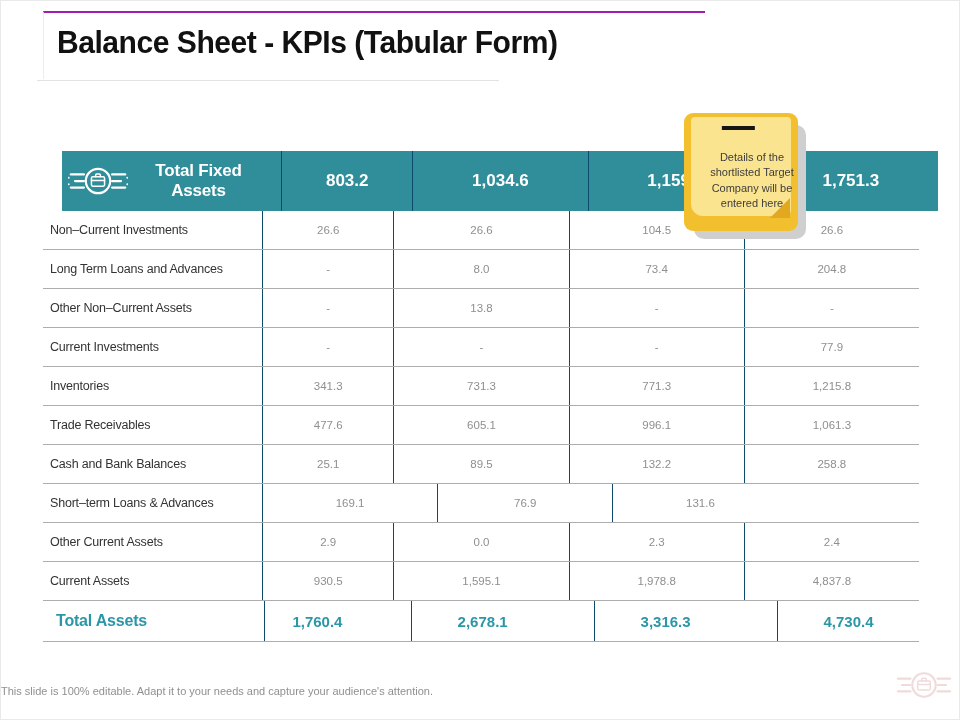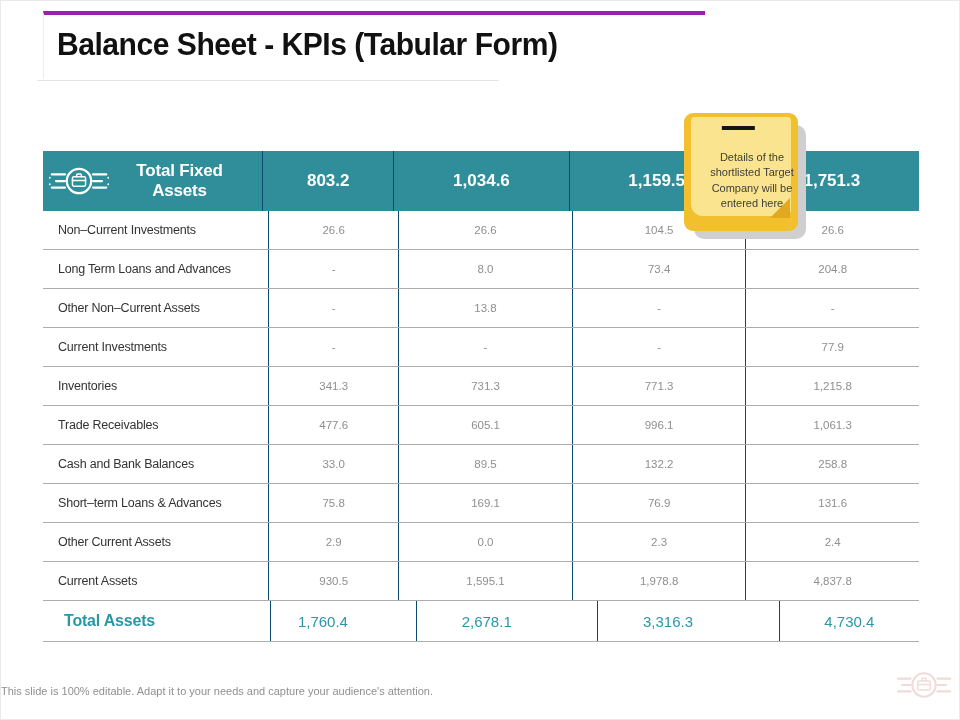--- a/index.html
+++ b/index.html
@@ -5,56 +5,56 @@
   html,body{margin:0;padding:0;background:#fff;}
   *{box-sizing:border-box;}
   .slide{
     position:relative;width:960px;height:720px;background:#ffffff;
     font-family:"Liberation Sans",sans-serif;overflow:hidden;
     border:1px solid #e9e9e9;
   }
   
   .title-box{
     position:absolute;left:42px;top:10px;width:662px;height:68px;
-    border-top:4px solid #a21caf;border-left:1px solid #ededed;
+    border-top:2px solid #a21caf;border-left:1px solid #ededed;
   }
   .page-title{
     position:absolute;left:13px;top:12px;margin:0;
     font-size:31px;font-weight:bold;color:#111;letter-spacing:-0.5px;
     transform:scaleX(0.97);transform-origin:left center;white-space:nowrap;
   }
   .title-underline{
     position:absolute;left:36px;top:79px;width:462px;height:1px;background:#e2e2e2;
   }
   
   .tbl{position:absolute;left:42px;top:150px;width:876px;}
   .row{display:flex;width:100%;}
   .c1{width:25%;}
   .c2{width:15%;}
   .c3,.c4,.c5{width:20%;}
   .vline{border-left:1px solid #0c4a6e;}
   .hrow{
-    height:60px;background:#2f8e99;align-items:center;color:#fff;font-weight:bold;
+    height:60px;background:#2f8e99;align-items:center;color:#fff;font-weight:bold;margin-left:19px;
   }
   .hrow .c1{display:flex;align-items:center;height:100%;}
   .hdr-icon{width:62px;margin-left:6px;flex:0 0 auto;display:flex;align-items:center;}
   .hdr-label{flex:1;text-align:center;font-size:17px;letter-spacing:-0.2px;padding-right:14px;}
   .hval{display:flex;align-items:center;justify-content:center;height:100%;font-size:17px;}
   .drow{height:39px;align-items:center;border-bottom:1px solid #adadad;}
   .lbl{
     font-size:12.5px;color:#333;padding-left:7px;letter-spacing:-0.2px;
-    display:flex;align-items:center;height:100%;margin-left:8px;
+    display:flex;align-items:center;height:100%;
   }
   .val{
     display:flex;align-items:center;justify-content:center;height:100%;
     font-size:11.5px;color:#8f8f8f;
   }
   .trow{height:41px;align-items:center;border-bottom:1px solid #adadad;gap:41px;}
   .trow .lbl{font-size:16px;font-weight:bold;color:#2b97a6;padding-left:13px;}
-  .trow .val{font-size:15px;font-weight:normal;color:#2b97a6;}
+  .trow .val{font-size:15px;font-weight:bold;color:#2b97a6;}
   
   .note{position:absolute;left:683px;top:112px;width:117px;height:121px;}
   .note-shadow{
     position:absolute;left:10px;top:12px;width:112px;height:114px;
     background:#cfcfcf;border-radius:10px;
   }
   .note-base{position:absolute;left:0;top:0;width:114px;height:118px;
     background:#f2c02f;border-radius:9px;}
   .note-body{
     position:absolute;left:7px;top:4px;width:100px;height:99px;
@@ -171,29 +171,28 @@
     <div class="row drow">
       <div class="c1 lbl">Trade Receivables</div>
       <div class="c2 vline val">477.6</div>
       <div class="c3 vline val">605.1</div>
       <div class="c4 vline val">996.1</div>
       <div class="c5 vline val">1,061.3</div>
     </div>
 
     <div class="row drow">
       <div class="c1 lbl">Cash and Bank Balances</div>
-      <div class="c2 vline val">33.0</div>
+      <div class="c2 vline val">25.1</div>
       <div class="c3 vline val">89.5</div>
       <div class="c4 vline val">132.2</div>
       <div class="c5 vline val">258.8</div>
     </div>
 
     <div class="row drow">
       <div class="c1 lbl">Short–term Loans &amp; Advances</div>
-      <div class="c2 vline val">75.8</div>
       <div class="c3 vline val">169.1</div>
       <div class="c4 vline val">76.9</div>
       <div class="c5 vline val">131.6</div>
     </div>
 
     <div class="row drow">
       <div class="c1 lbl">Other Current Assets</div>
       <div class="c2 vline val">2.9</div>
       <div class="c3 vline val">0.0</div>
       <div class="c4 vline val">2.3</div>

